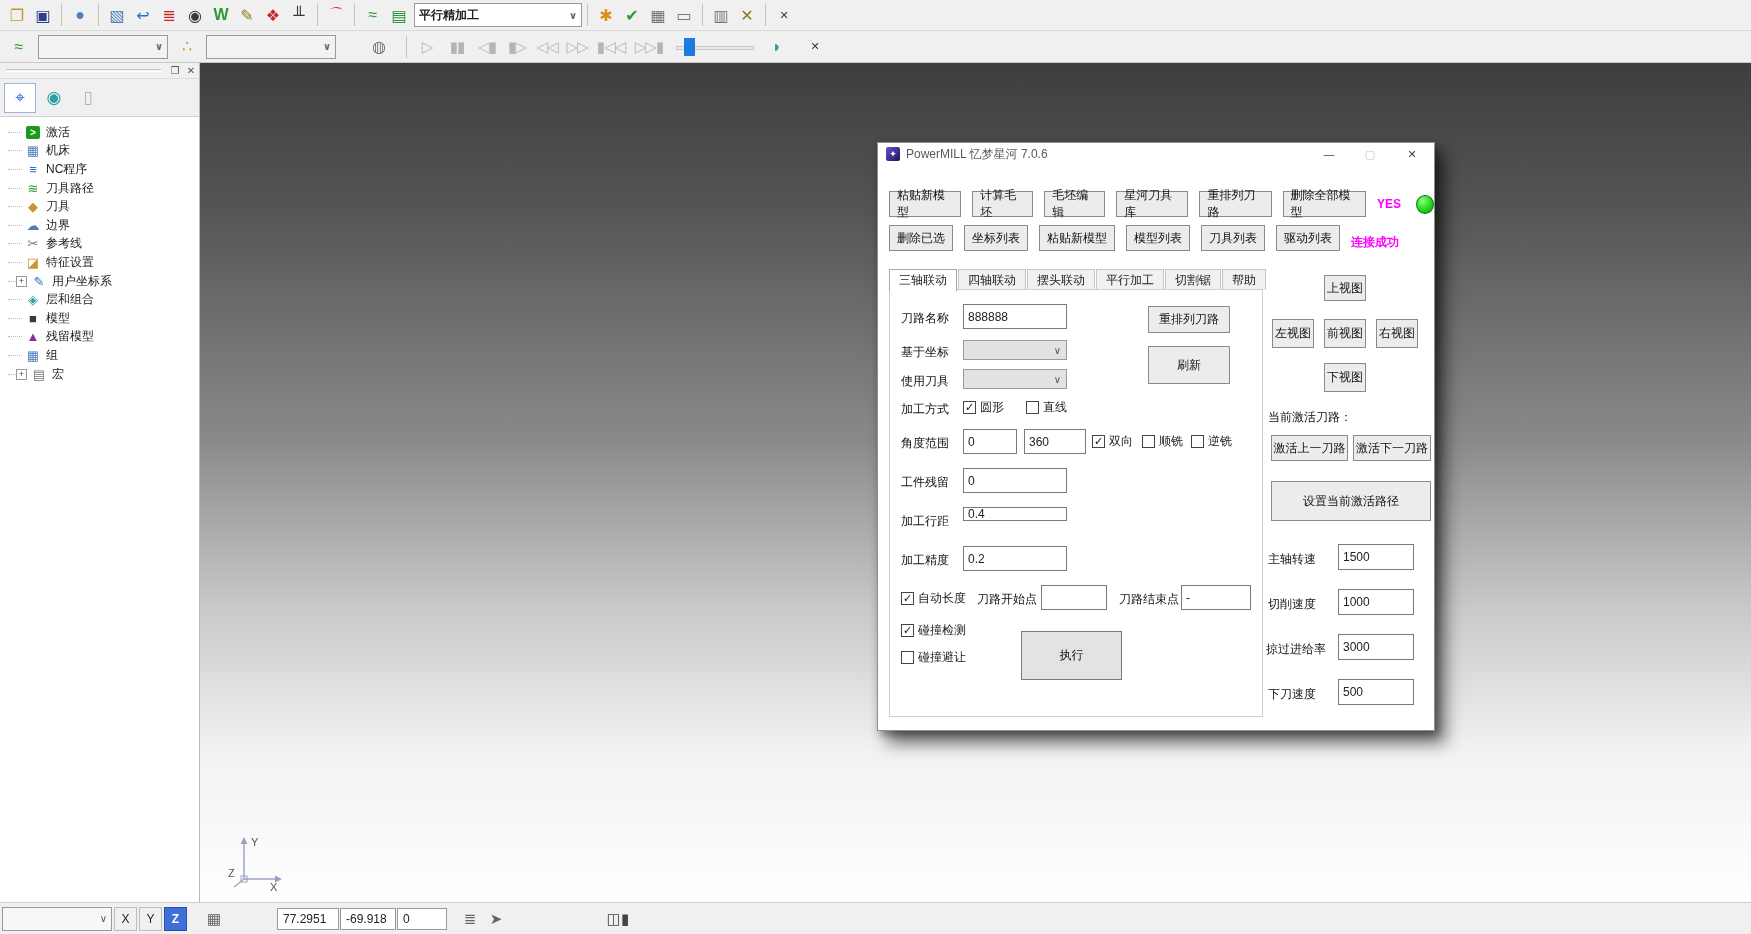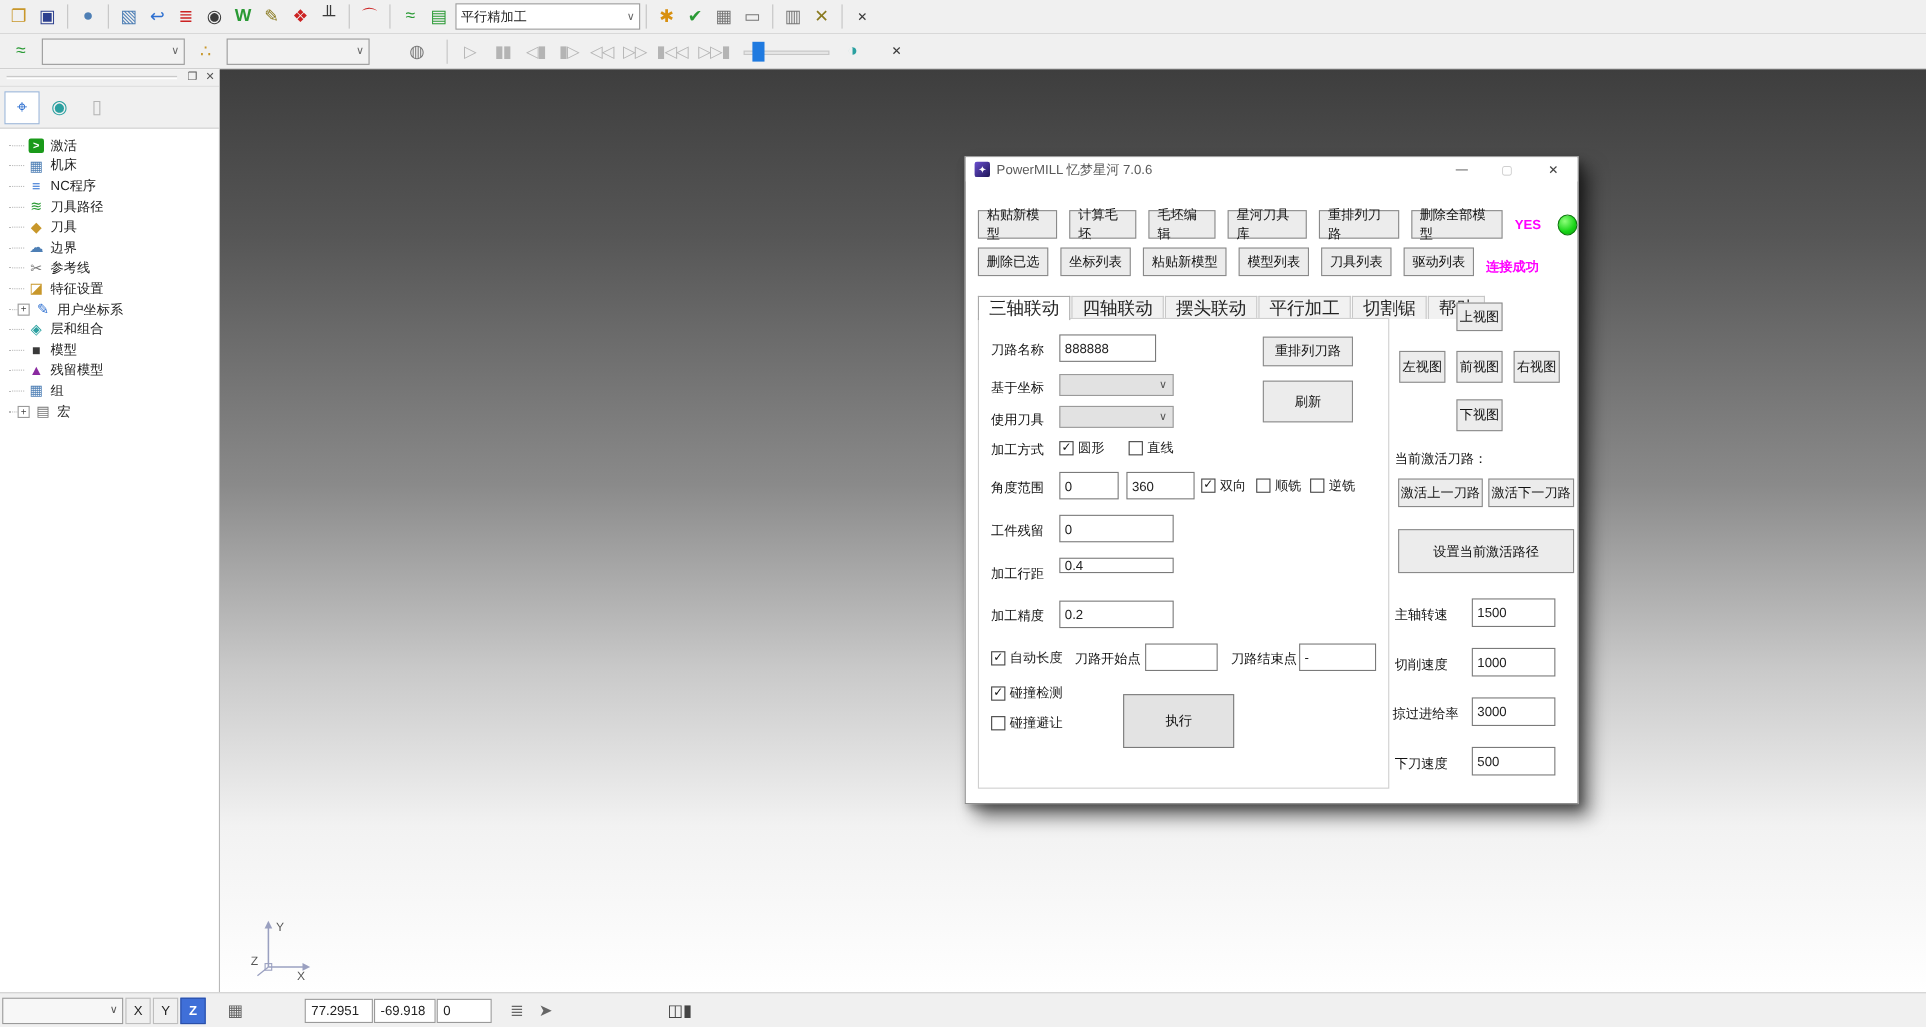--- a/index.html
+++ b/index.html
@@ -10,21 +10,21 @@
     font-size: 12px; color:#222; background:#f0f0f0;
   }
   
   .tbar { position:absolute; left:0; width:1751px; background:#f0f0f0; display:flex; align-items:center; }
   #toolbar-main { top:0; height:31px; border-bottom:1px solid #d8d8d8; padding-left:4px; }
   #toolbar-sim  { top:31px; height:32px; border-bottom:1px solid #c9c9c9; padding-left:6px; }
   .tico { width:26px; height:26px; display:flex; align-items:center; justify-content:center;
           font-size:16px; cursor:default; }
   .tsep { width:1px; height:22px; background:#c4c4c4; margin:0 5px; }
   .combo { height:24px; background:#fff; border:1px solid #9a9a9a; display:flex; align-items:center;
-           padding:0 4px; position:relative; font-size:12px; }
+           padding:0 4px; position:relative; font-size:12px;font-weight:bold; }
   .combo .caret { position:absolute; right:4px; color:#666; font-size:10px; }
   .combo-strategy { width:168px; margin-left:2px; }
   .combo-sim { width:130px; background:#f2f2f2; margin:0 6px; }
   .amber{color:#c8972a}.navy{color:#2c3f8f}.steel{color:#4e7fb5}.blue{color:#2d6fd0}
   .red{color:#cc2222}.green{color:#2a9a35}.olive{color:#8a7a20}.dark{color:#3a3a3a}
   .teal{color:#2aa0a0}.gold{color:#d89010}.gray{color:#777}.purple{color:#8a2aa0}
   .vcr { color:#b4b4b4; font-size:15px; letter-spacing:-1px; width:30px; text-align:center; }
   .slider { width:78px; height:18px; position:relative; margin:0 8px; }
   .slider .track { position:absolute; left:0; right:0; top:8px; height:4px; background:#e6e6e6; border:1px solid #c7c7c7; }
   .slider .handle { position:absolute; left:8px; top:0; width:11px; height:18px; background:#1f7ae0; }
@@ -62,21 +62,21 @@
   .btn { background:#ececec; border:1px solid #8a8a8a; display:inline-flex; align-items:center; justify-content:center;
          font-size:12px; color:#111; cursor:default; }
   #dlg-row1, #dlg-row2 { position:absolute; left:11px; display:flex; gap:11px; align-items:center; }
   #dlg-row1 { top:48px; } #dlg-row2 { top:82px;align-items:flex-end; }
   #dlg-row1 .btn, #dlg-row2 .btn { height:26px; padding:0 7px; }
   .magenta { color:#ff00ff; font-weight:bold; font-size:12px; }
   #status-dot { width:19px; height:19px; border-radius:50%; background:radial-gradient(circle at 35% 30%, #8dff7a, #17d417 60%, #0f9e0f);
                 border:1px solid #0c7a0c; margin-left:4px; }
   #dlg-tabs { position:absolute; left:11px; top:126px; display:flex; }
   .tab { height:21px; padding:0 9px; display:flex; align-items:center; background:#f1f1f1;
-         border:1px solid #c7c7c7; border-bottom:none; margin-right:1px; font-size:16px; }
+         border:1px solid #c7c7c7; border-bottom:none; margin-right:1px; font-size:12px; }
   .tab.active { background:#fff; border-color:#a9a9a9; height:22px; position:relative; z-index:2; }
   #groupbox { position:absolute; left:11px; top:146px; width:374px; height:428px; border:1px solid #cfcfcf; background:#fff; }
   .flabel { position:absolute; color:#111; }
   .finput { position:absolute; background:#fff; border:1px solid #7a7a7a; padding:2px 4px; font-size:12px;
             display:flex; align-items:center; }
   .fselect { position:absolute; background:#e2e2e2; border:1px solid #9a9a9a; display:flex; align-items:center; padding:0 4px; }
   .fselect .caret { position:absolute; right:5px; color:#555; font-size:10px; }
   .cbrow { position:absolute; display:flex; align-items:center; }
   .cb { width:13px; height:13px; border:1px solid #444; background:#fff; margin-right:4px;
         font-size:11px; line-height:11px; text-align:center; color:#111; flex:none; }
@@ -304,21 +304,21 @@
     <div class="tab">四轴联动</div>
     <div class="tab">摆头联动</div>
     <div class="tab">平行加工</div>
     <div class="tab">切割锯</div>
     <div class="tab">帮助</div>
   </div>
 
   <div id="groupbox"></div>
 
   <span class="flabel" style="left:23px;top:167px">刀路名称</span>
-  <div class="finput" style="left:85px;top:161px;width:88px;height:25px">
+  <div class="finput" style="left:85px;top:161px;width:104px;height:25px">
       <span>888888</span>
     </div>
 
   <span class="flabel" style="left:23px;top:201px">基于坐标</span>
   <div class="fselect" style="left:85px;top:197px;width:104px;height:20px">
       <span></span>
       <span class="caret">∨</span>
     </div>
 
   <span class="flabel" style="left:23px;top:230px">使用刀具</span>

